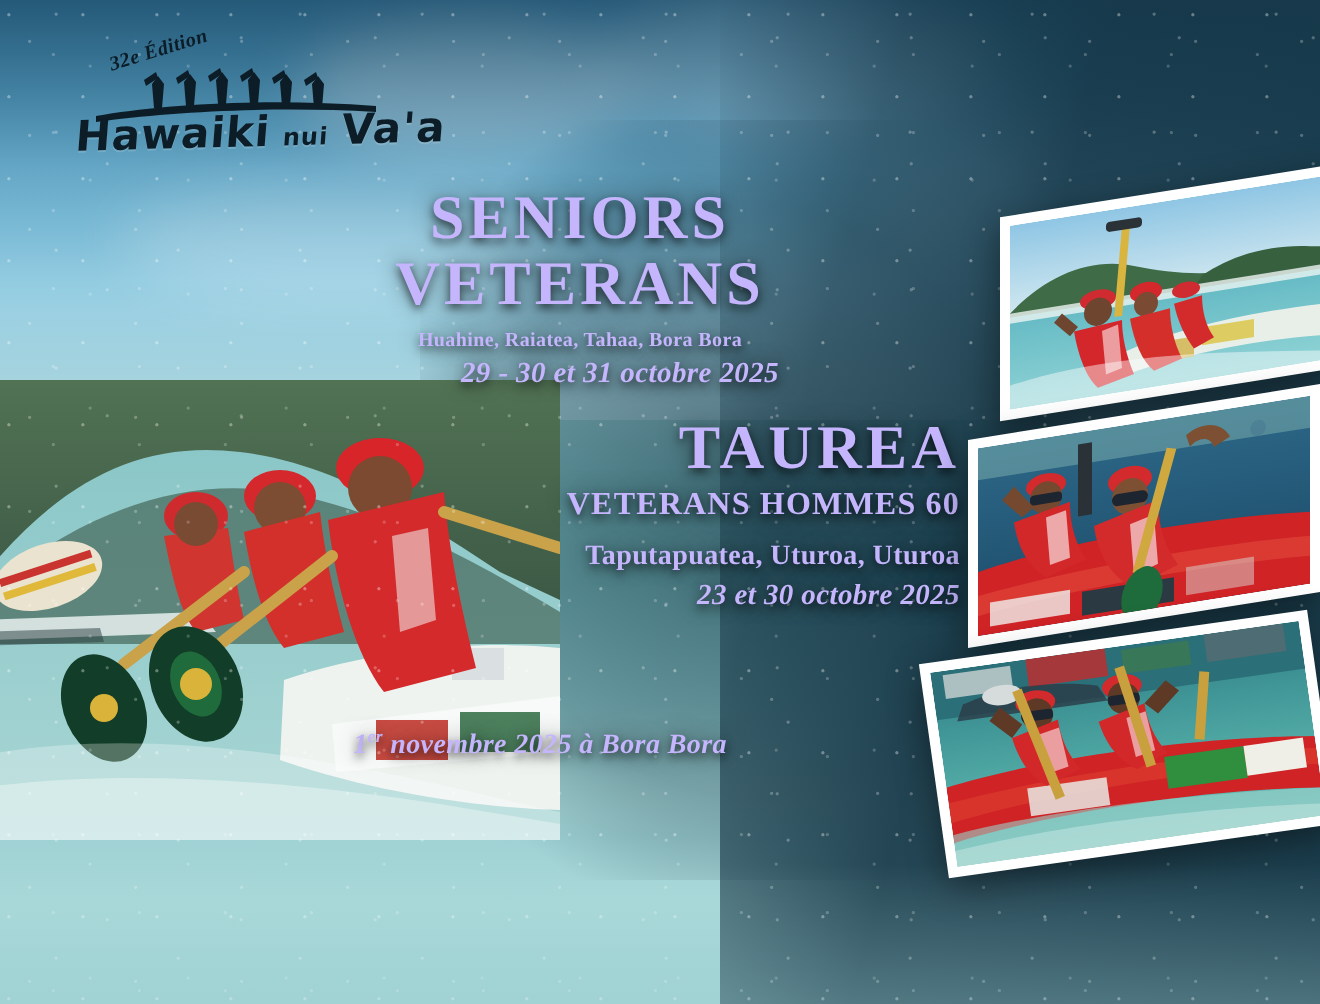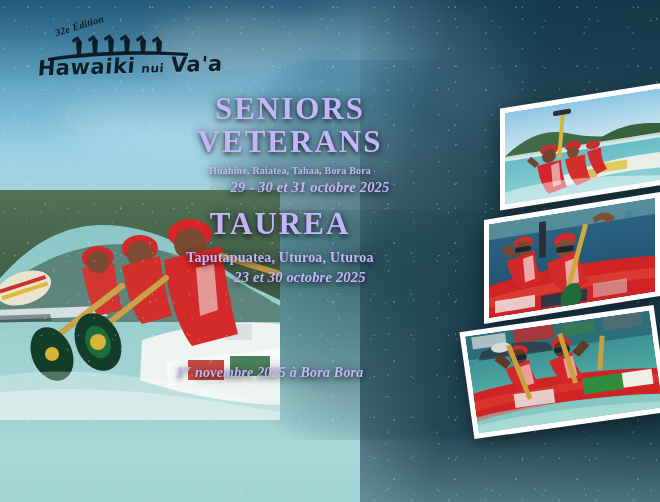--- a/index.html
+++ b/index.html
@@ -109,21 +109,21 @@
     font-family:"Liberation Serif", serif;
     font-style:italic;font-weight:bold;letter-spacing:.2px;
   }
   sup{font-size:.62em;vertical-align:super;text-align:right;}
 
   #block-seniors{left:90px;top:93px;}
   #block-seniors .b-title{font-size:31px;}
   #block-seniors .b-place{font-size:10px;margin-top:7px;}
   #block-seniors .b-date{font-size:14.5px;margin-top:3px;padding-left:40px;}
 
-  #block-taurea{left:80px;top:208px;}
+  #block-taurea{left:80px;top:208px;text-align:right;}
   #block-taurea .b-title{font-size:31px;}
   #block-taurea .b-sub{font-size:16px;margin-top:3px;}
   #block-taurea .b-place{font-size:14px;margin-top:9px;}
   #block-taurea .b-date{font-size:14.5px;margin-top:3px;padding-left:40px;}
 
   #block-aere{left:70px;top:361px;}
   #block-aere .b-title{font-size:27px;}
   #block-aere .b-date{font-size:14px;margin-top:2px;}
 
   
@@ -271,20 +271,21 @@
 
   <div class="block" id="block-seniors">
     <div class="b-title">SENIORS</div>
     <div class="b-title">VETERANS</div>
     <div class="b-place">Huahine, Raiatea, Tahaa, Bora Bora</div>
     <div class="b-date">29 - 30 et 31 octobre 2025</div>
   </div>
 
   <div class="block" id="block-taurea">
     <div class="b-title">TAUREA</div>
+    <div class="b-sub">VETERANS HOMMES 60</div>
     <div class="b-place">Taputapuatea, Uturoa, Uturoa</div>
     <div class="b-date">23 et 30 octobre 2025</div>
   </div>
 
   <div class="block" id="block-aere">
     <div class="b-date"><span>1</span><sup>er</sup><span> novembre 2025 à Bora Bora</span></div>
   </div>
 
   <div class="inset" id="inset-1">
     <div class="ph">

